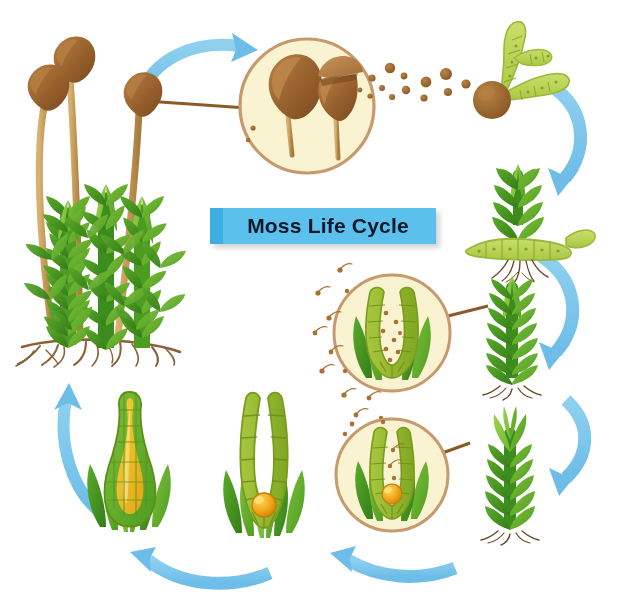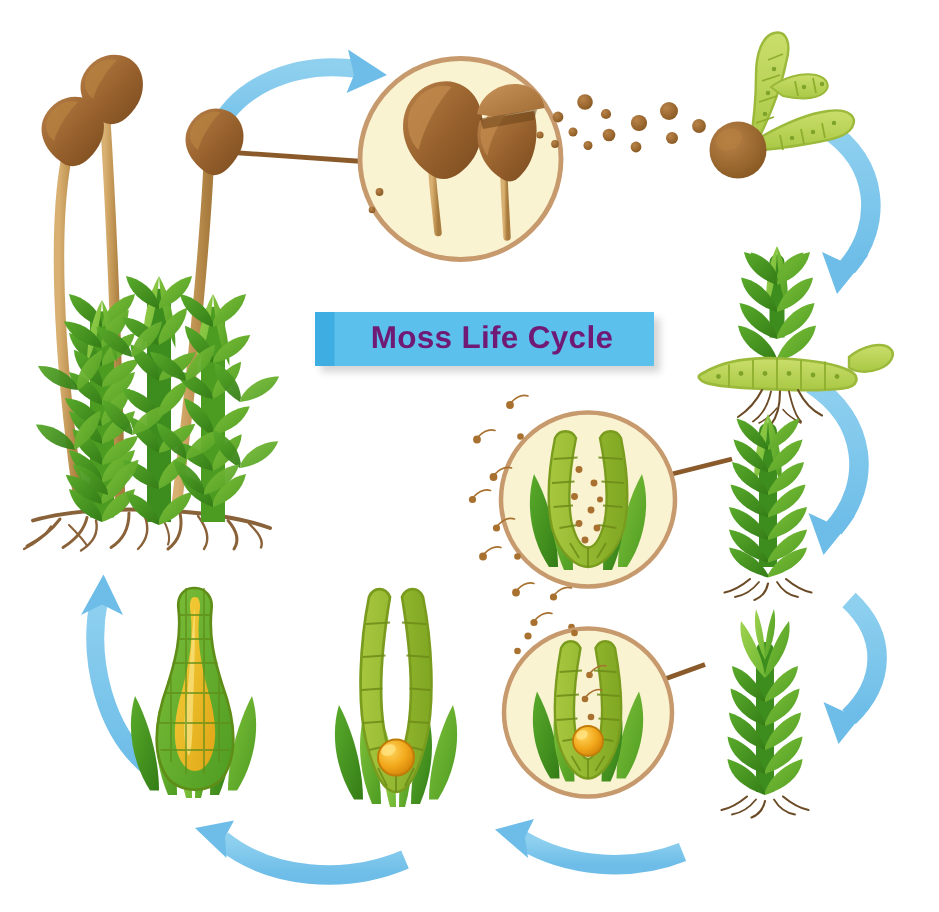--- a/index.html
+++ b/index.html
@@ -641,21 +641,21 @@
         <path d="M124,392 L124,516"></path>
           <path d="M136,392 L136,516"></path>
         <path d="M114,452 L114,508"></path>
           <path d="M146,452 L146,508"></path>
       </g>
     </g>
   </svg>
 
   <div id="title-banner" style="background: rgb(91, 192, 236);">
     <span class="tab" style="background: rgb(62, 174, 226);"></span>
-    <span class="title-text" style="color: #701a75;">Moss Life Cycle</span>
+    <span class="title-text" style="color: #0f172a;">Moss Life Cycle</span>
   </div>
 
   <div class="sr-only">
     <span>Moss clump with sporophytes</span>
     
     
     
     
     
     

